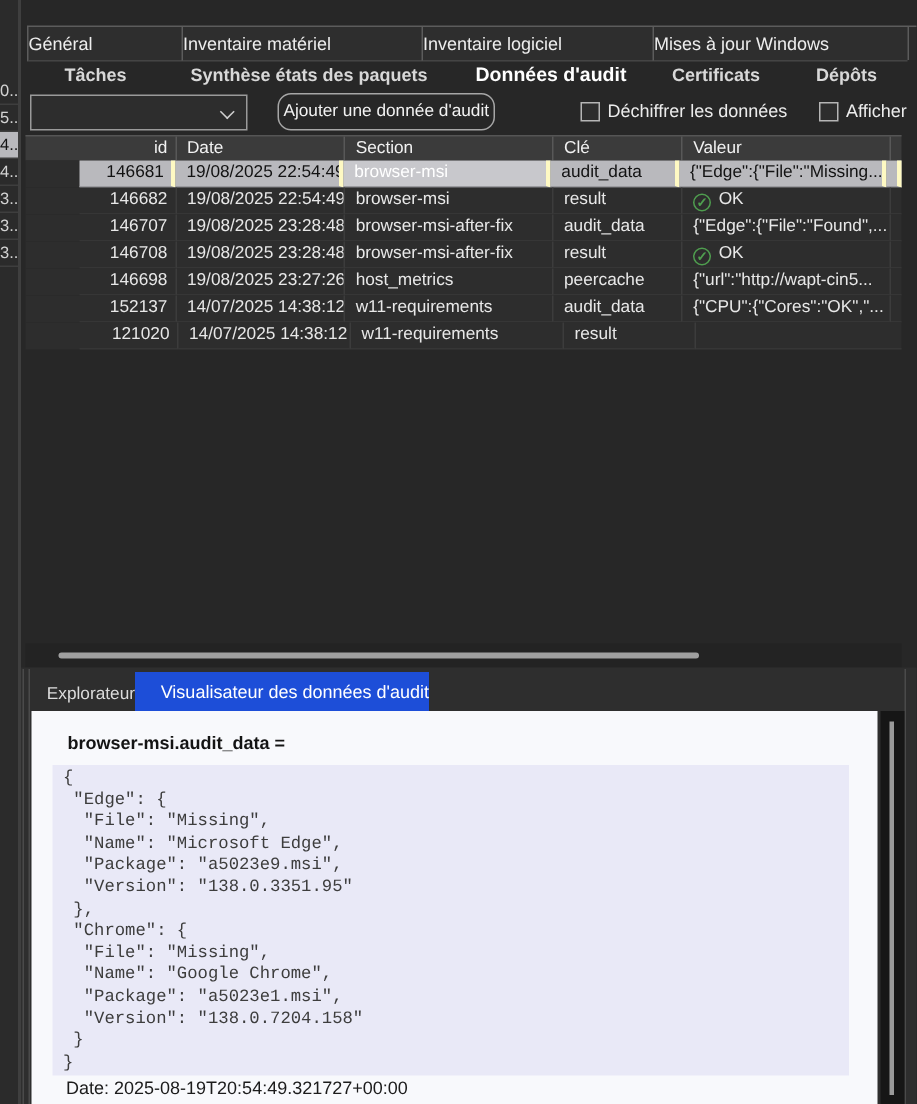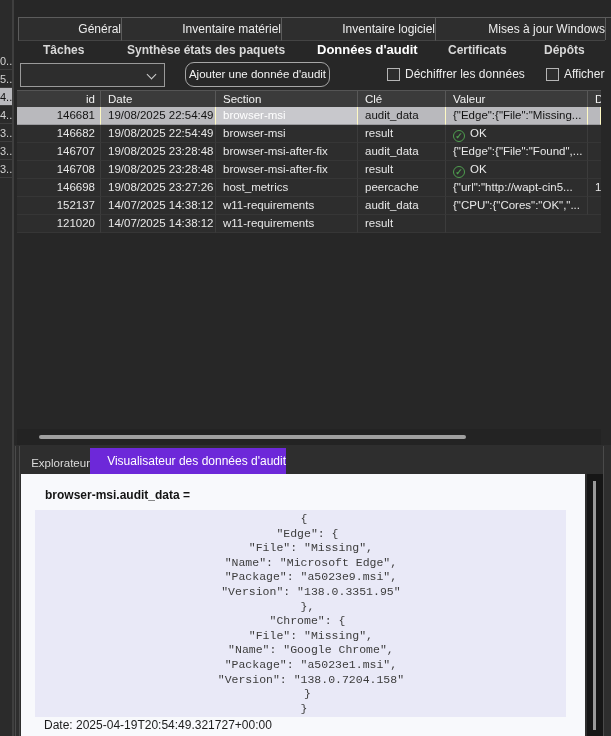--- a/index.html
+++ b/index.html
@@ -14,21 +14,21 @@
   
   .left-strip { left:0; top:0; width:12px; height:736px; background:#2b2b2b; }
   .splitter { left:12px; top:0; width:2px; height:736px; background:#3f3f3f; }
   .lcell { position:absolute; left:0; width:12px; height:18px; line-height:18px;
            font-size:11px; color:#d2d2d2; text-align:right; padding-right:1px;
            border-bottom:1px solid #3e3e3e; overflow:hidden; }
   .lcell.sel { background:#b9b9bd; color:#141414; }
 
   
   .tabs1 { left:18px; top:17px; width:593px; height:23px; display:flex; border-top:1px solid #5c5c5c; }
-  .tab1 { height:23px; line-height:22px; text-align:right; color:#ededed;
+  .tab1 { height:23px; line-height:22px; text-align:left; color:#ededed;
           background:#2e2e2e; border-left:1px solid #5c5c5c; border-bottom:1px solid #444;
           overflow:hidden; white-space:nowrap; }
   .tab1:last-of-type { border-right:1px solid #5c5c5c; }
   .tabs1 .fill { flex:1; border-left:1px solid #5c5c5c; background:#2b2b2b; }
 
   
   .tab2 { position:absolute; top:41px; height:19px; line-height:19px; color:#d8d8d8;
           white-space:nowrap;font-weight:bold; }
   .tab2.active { color:#ffffff; font-size:13px; top:40px; }
 
@@ -48,45 +48,45 @@
 
   
   .thead { left:17px; top:90px; width:584px; height:17px; display:flex;
            background:#3b3b3b; border-top:1px solid #555; font-size:11.5px; color:#f2f2f2; }
   .trow  { position:absolute; left:17px; width:584px; height:18px; display:flex;
            background:#2d2d2d; font-size:11.5px; color:#e8e8e8; }
   .c { height:100%; padding-left:7px; line-height:17px; overflow:hidden;
        white-space:nowrap; border-right:1px solid #3c3c3c; }
   .thead .c { border-right:1px solid #585858; line-height:16px; }
   .trow .c { border-bottom:1px solid #363636; }
-  .c.cid { width:84px; text-align:right; padding-right:5px; padding-left:0; }
+  .c.cid { width:66px; text-align:right; padding-right:5px; padding-left:0;margin-left:36px; }
   .c.cdate { width:115px; }
   .c.csec { width:142px; }
   .c.ckey { width:88px; }
   .c.cval { width:142px; }
   .c.cdate2 { flex:1; border-right:none; }
-  .trow.sel .c { background:#b9b9bd; color:#121212; border-right:1px solid #fef9c3;
+  .trow.sel .c { background:#b9b9bd; color:#121212; border-right:3px solid #fef9c3;
                  border-bottom:1px solid #9a9a9e; }
   .trow.sel .c.csec { background:#c8c8cc; color:#ffffff; }
   .okicon { display:inline-block; width:12px; height:12px; border:1.3px solid #4f9e4f;
             border-radius:50%; color:#4f9e4f; font-size:9px; line-height:11px;
             text-align:center; margin-right:5px; vertical-align:-2px; font-weight:bold; }
 
   
   .hsb-track { left:17px; top:429px; width:584px; height:16px; background:#232323; }
   .hsb-thumb { left:39px; top:435px; width:427px; height:4px; background:#a0a0a0; border-radius:2px; }
 
   
   .bottom-bg { left:14px; top:445px; width:597px; height:291px; background:#2e2e2e; }
   .vline { position:absolute; width:1px; background:#4a4a4a; }
   .btab { position:absolute; height:22px; line-height:22px; text-align:right;
           color:#dcdcdc; font-size:11.5px; white-space:nowrap; }
-  .btab.active { background:#6d28d9; color:#ffffff; font-size:12px; }
-
-  .panel { left:21px; top:474px; width:564px; height:262px; background:#f8f9fc; color:#141414;text-align:center; }
+  .btab.active { background:#1d4ed8; color:#ffffff; font-size:12px; }
+
+  .panel { left:21px; top:474px; width:564px; height:262px; background:#f8f9fc; color:#141414; }
   .panel-heading { position:absolute; left:24px; top:14px; font-weight:bold;
                    font-size:12px; color:#141414; white-space:nowrap; }
   .json-block { position:absolute; left:14px; top:36px; width:531px; height:207px;
                 background:#e9e9f7; overflow:hidden; }
   .json-block pre { margin:0; padding:2px 0 0 7px;
                     font-family:"Liberation Mono", monospace; font-size:11.5px;
                     line-height:14.6px; color:#3d3d3d; }
   .panel-date { position:absolute; left:23px; top:244px; font-size:12px; color:#1c1c1c;
                 white-space:nowrap; }
 
@@ -218,16 +218,16 @@
   "Version": "138.0.3351.95"
  },
  "Chrome": {
   "File": "Missing",
   "Name": "Google Chrome",
   "Package": "a5023e1.msi",
   "Version": "138.0.7204.158"
  }
 }</pre>
   </div>
-  <div class="panel-date">Date: 2025-04-19T20:54:49.321727+00:00</div>
+  <div class="panel-date">Date: 2025-08-19T20:54:49.321727+00:00</div>
 </div>
 <div class="abs vsb-track"></div>
 <div class="abs vsb-thumb"></div>
 
 </body></html>

